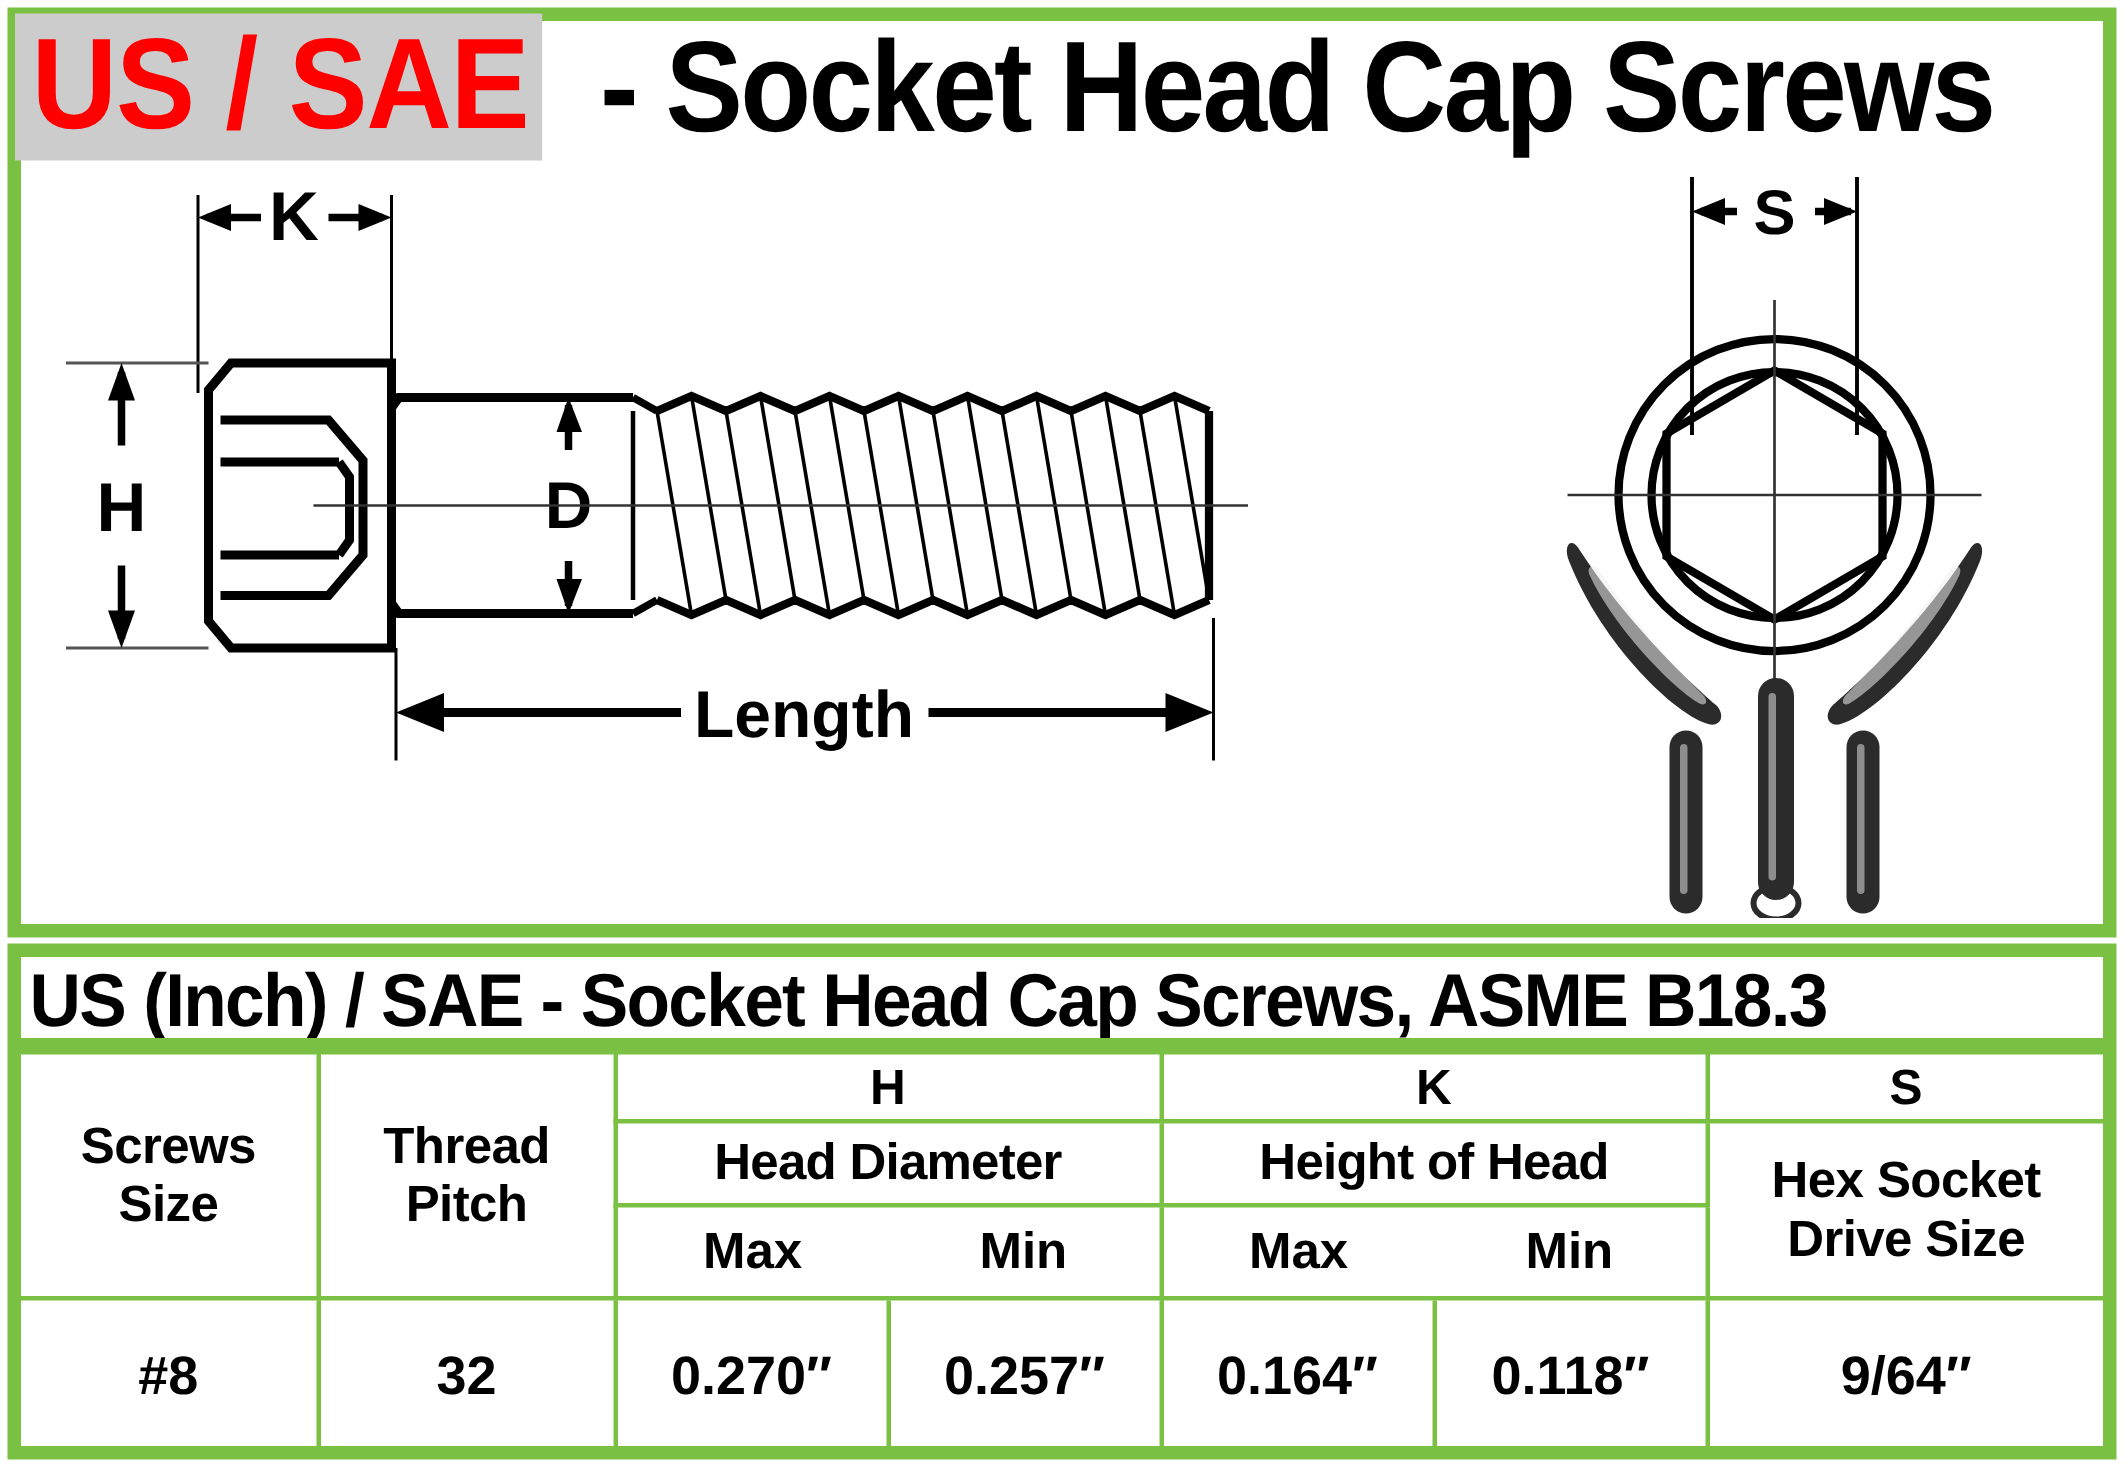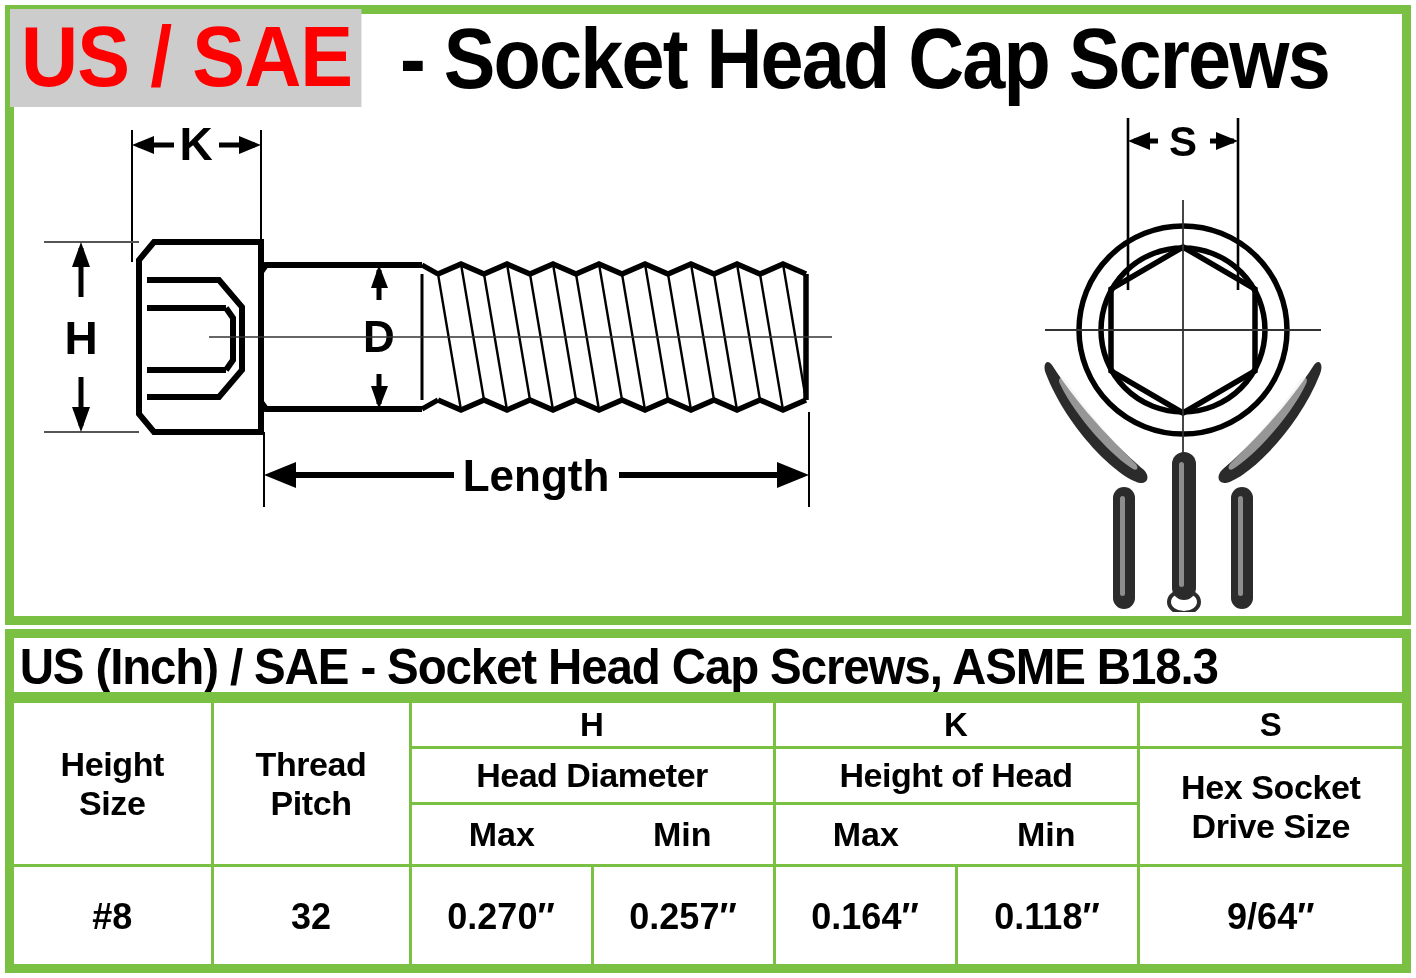--- a/index.html
+++ b/index.html
@@ -291,21 +291,21 @@
       <col style="width:182px">
         <col style="width:182px">
       <col style="width:182px">
         <col style="width:182px">
       <col style="width:264px">
     </colgroup>
     <tbody>
 
       <tr>
         <td rowspan="3" class="nob hdr-stack">
-          <div>Height</div>
+          <div>Screws</div>
           <div>Size</div>
         </td>
         <td rowspan="3" class="hdr-stack">
           <div>Thread</div>
           <div>Pitch</div>
         </td>
         <td colspan="2" class="hdr-sym" style="height:46px">H</td>
         <td colspan="2" class="hdr-sym">K</td>
         <td class="noe hdr-sym">S</td>
       </tr>

